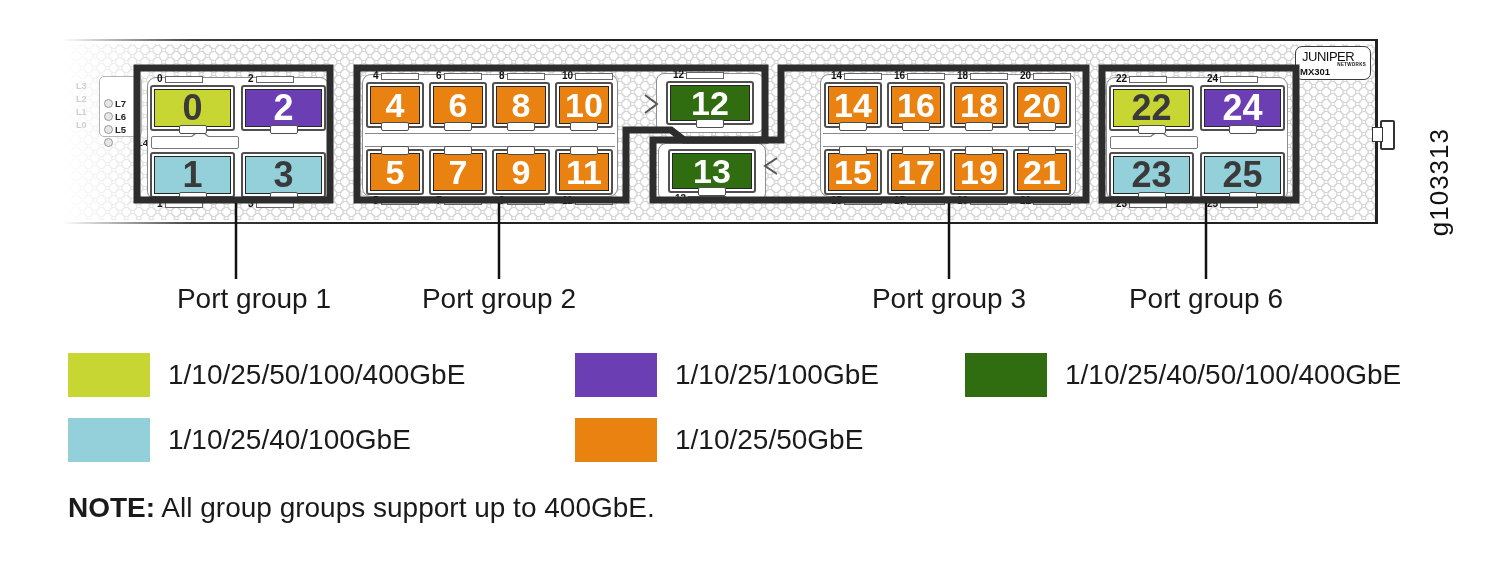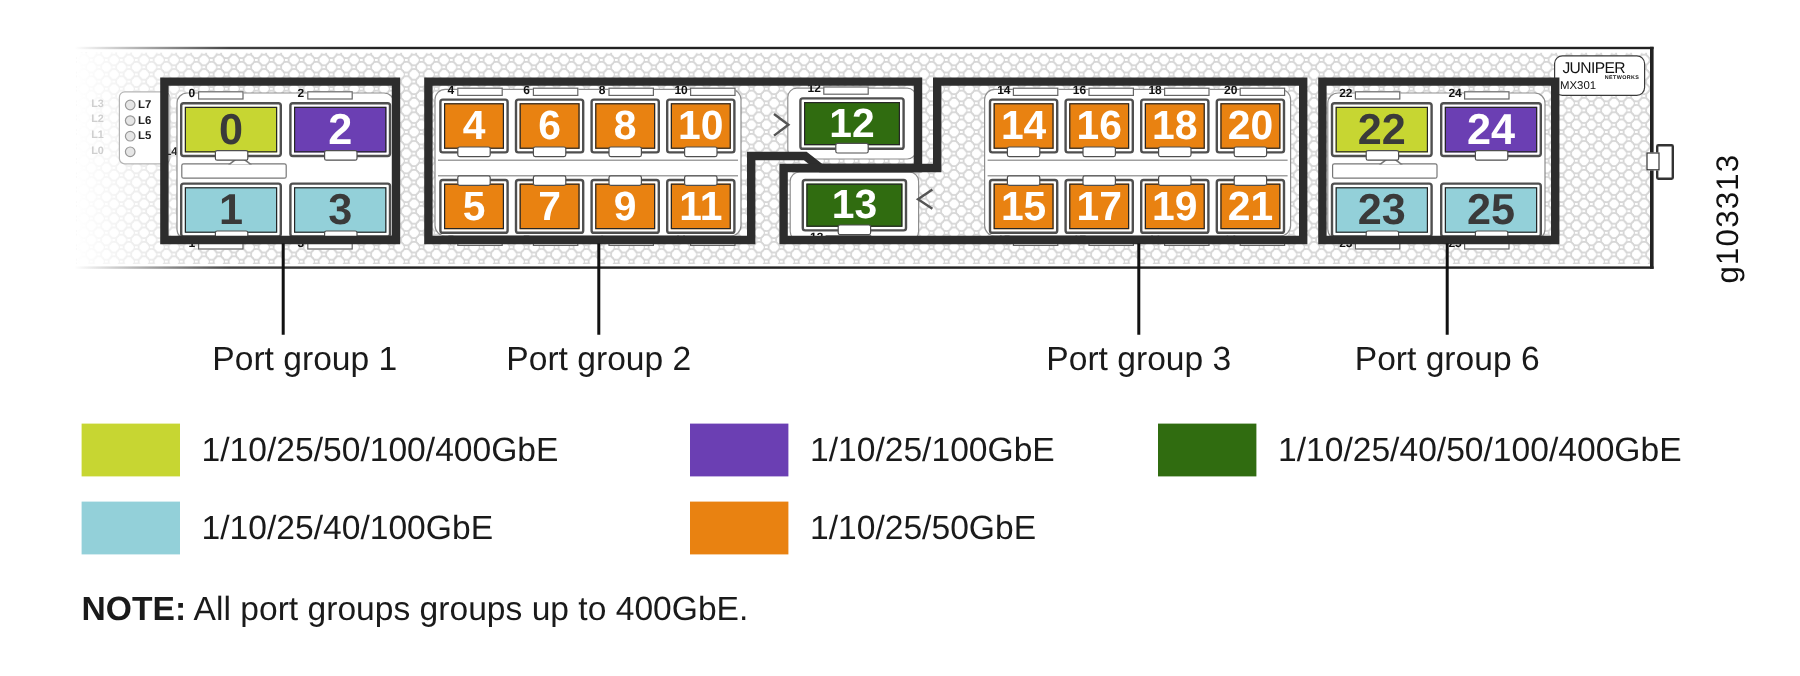--- a/index.html
+++ b/index.html
@@ -50,29 +50,29 @@
   
   #overlay{position:absolute;left:0;top:0;z-index:3;pointer-events:none;}
   .gline{fill:none;stroke:#2d2d2d;stroke-width:7;}
   .callout{stroke:#111;stroke-width:2.5;}
   .chev{fill:none;stroke:#555;stroke-width:2;}
   
   #led-faint{position:absolute;left:76px;top:80px;z-index:2;font-size:9px;font-weight:700;
      color:#cfcfcf;line-height:13px;}
   #led-box{position:absolute;left:99px;top:76px;width:41px;height:59px;background:#fff;
      border:1px solid #b5b5b5;border-radius:5px;z-index:2;}
-  .led-row{position:absolute;left:4px;display:flex;align-items:center;gap:2px;height:13px;}
+  .led-row{position:absolute;left:4px;display:flex;align-items:center;gap:2px;height:13px;margin-top:16px;}
   .led-dot{width:9px;height:9px;border-radius:50%;border:1.3px solid #999;background:#e6e6e6;box-sizing:border-box;}
   .led-lab{font-size:9.5px;font-weight:700;color:#222;line-height:9px;}
   
   #logo-box{position:absolute;left:1295px;top:46px;width:74px;height:32px;background:#fff;
      border:1.5px solid #3a3a3a;border-radius:7px;z-index:2;}
   #logo-brand{position:absolute;left:6px;top:2px;font-size:13px;font-weight:400;letter-spacing:-.5px;color:#111;}
   #logo-sub{position:absolute;right:4px;top:15px;font-size:4.5px;font-weight:700;letter-spacing:.3px;color:#111;}
-  #logo-model{position:absolute;left:4px;top:19px;font-size:9.5px;font-weight:400;color:#111;}
+  #logo-model{position:absolute;left:4px;top:19px;font-size:9.5px;font-weight:700;color:#111;}
   
   #figure-id{position:absolute;left:1424px;top:128px;z-index:2;font-size:26px;color:#111;
      writing-mode:vertical-rl;transform:rotate(180deg);letter-spacing:1px;}
   
   .pg-label{position:absolute;top:283px;width:220px;text-align:center;font-size:28px;z-index:4;}
   #pg-label-0{left:144px;} #pg-label-1{left:389px;} #pg-label-2{left:839px;} #pg-label-3{left:1096px;}
   .legend-item{position:absolute;display:flex;align-items:center;z-index:4;}
   .legend-swatch{width:82px;height:44px;flex:none;}
   .legend-label{font-size:28px;margin-left:18px;line-height:44px;white-space:nowrap;}
   .li-0{left:68px;top:353px;} .li-1{left:575px;top:353px;} .li-2{left:965px;top:353px;}
@@ -410,15 +410,15 @@
   <div class="legend-item li-3">
     <div class="legend-swatch" style="background: rgb(147, 208, 217);"></div>
     <span class="legend-label">1/10/25/40/100GbE</span>
   </div>
   <div class="legend-item li-4">
     <div class="legend-swatch" style="background: rgb(233, 130, 17);"></div>
     <span class="legend-label">1/10/25/50GbE</span>
   </div>
 
   <div id="note">
-    <b>NOTE:</b><span> All port groups groups up to 400GbE.</span>
+    <b>NOTE:</b><span> All group groups support up to 400GbE.</span>
   </div>
 </div>
 
 </body></html>

